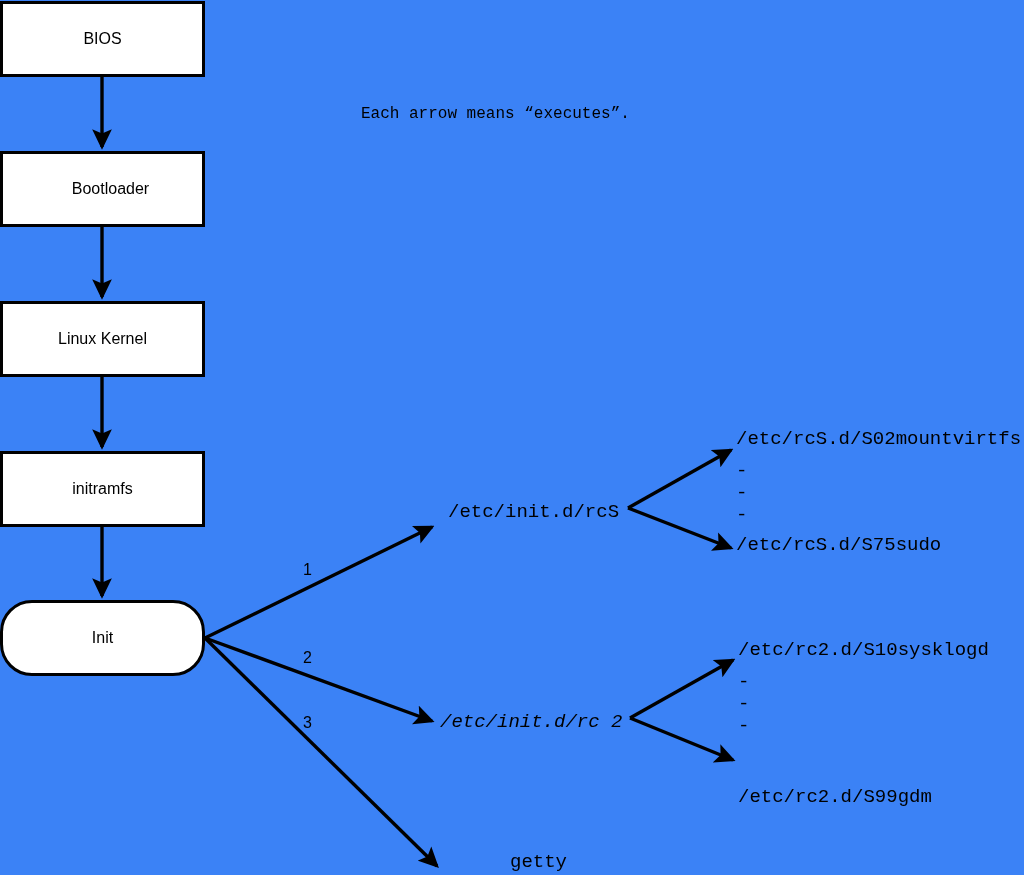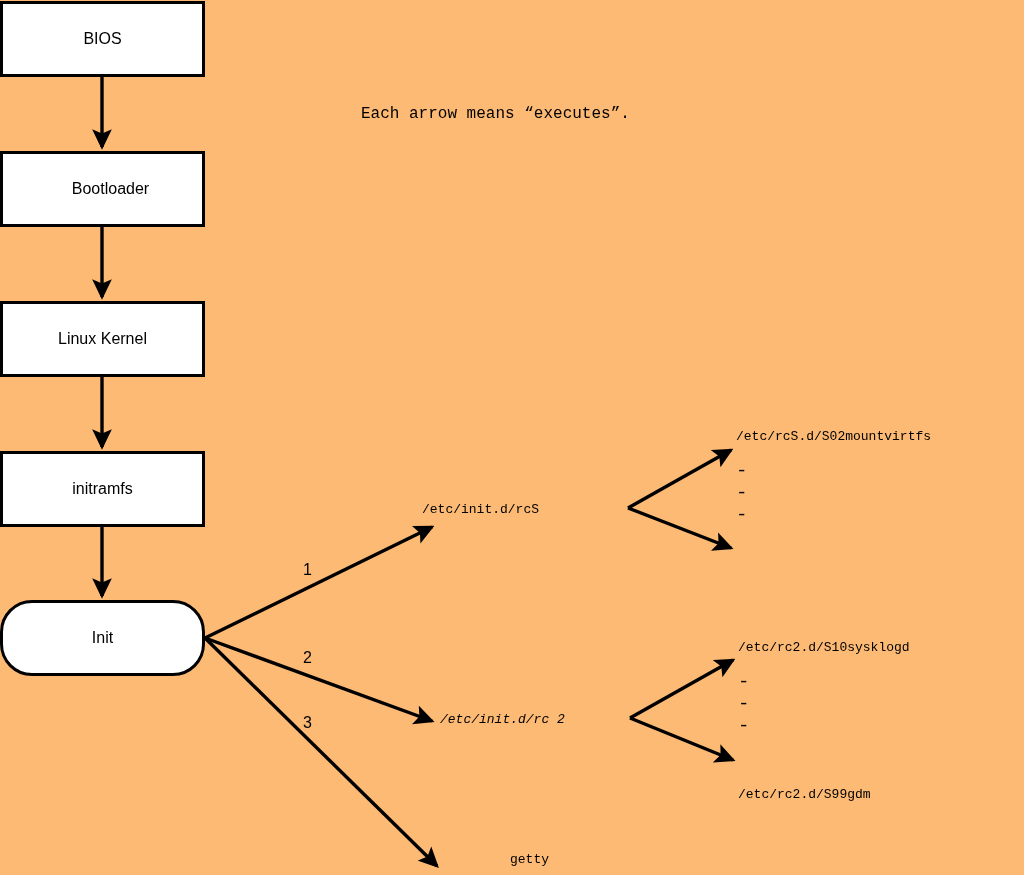--- a/index.html
+++ b/index.html
@@ -5,21 +5,21 @@
 <style>
   html, body {
     margin: 0;
     padding: 0;
     background: #ffffff;
   }
   #canvas {
     position: relative;
     width: 1024px;
     height: 875px;
-    background: #fdba74;
+    background: #3b82f6;
     overflow: hidden;
     font-family: "Liberation Sans", sans-serif;
   }
   #diagram-svg {
     position: absolute;
     left: 0;
     top: 0;
     width: 1024px;
     height: 875px;
   }
@@ -43,21 +43,21 @@
     position: absolute;
     font-family: Liberation Mono, monospace;
     font-size: 16px;
     color: #000000;
     white-space: nowrap;
     line-height: 1;
   }
   .mono-label {
     position: absolute;
     font-family: "Liberation Mono", "DejaVu Sans Mono", monospace;
-    font-size: 13px;
+    font-size: 19px;
     color: #000000;
     white-space: pre;
     line-height: 1;
   }
   .edge-number {
     position: absolute;
     font-family: "Liberation Sans", sans-serif;
     font-size: 16px;
     color: #000000;
     line-height: 1;
@@ -126,30 +126,31 @@
   <div class="node-box" style="left:0px; top:600px; width:205px; height:76px;border-radius:32px;">
     <span class="node-label">Init</span>
   </div>
 
   <div class="note-text" style="left:361px; top:106px;">Each arrow means “executes”.</div>
 
   <div class="edge-number" style="left:303px; top:562px;">1</div>
   <div class="edge-number" style="left:303px; top:650px;">2</div>
   <div class="edge-number" style="left:303px; top:715px;">3</div>
 
-  <div class="mono-label" style="left:422px; top:503px;">/etc/init.d/rcS</div>
+  <div class="mono-label" style="left:448px; top:503px;">/etc/init.d/rcS</div>
 
   <div class="mono-label" style="left:440px; top:713px;font-style:italic;">/etc/init.d/rc 2</div>
 
   <div class="mono-label" style="left:470px; top:853px;margin-left:40px;">getty</div>
 
   <div class="mono-label" style="left:736px; top:430px;">/etc/rcS.d/S02mountvirtfs</div>
   <div class="ellipsis-dash" style="left:736px; top:462px;">-</div>
   <div class="ellipsis-dash" style="left:736px; top:484px;">-</div>
   <div class="ellipsis-dash" style="left:736px; top:506px;">-</div>
+  <div class="mono-label" style="left:736px; top:536px;">/etc/rcS.d/S75sudo</div>
 
   <div class="mono-label" style="left:738px; top:641px;text-align:center;">/etc/rc2.d/S10sysklogd</div>
   <div class="ellipsis-dash" style="left:738px; top:673px;">-</div>
   <div class="ellipsis-dash" style="left:738px; top:695px;">-</div>
   <div class="ellipsis-dash" style="left:738px; top:717px;">-</div>
   <div class="mono-label" style="left:738px; top:748px;margin-top:40px;">/etc/rc2.d/S99gdm</div>
 
 </div>
 
 </body></html>

